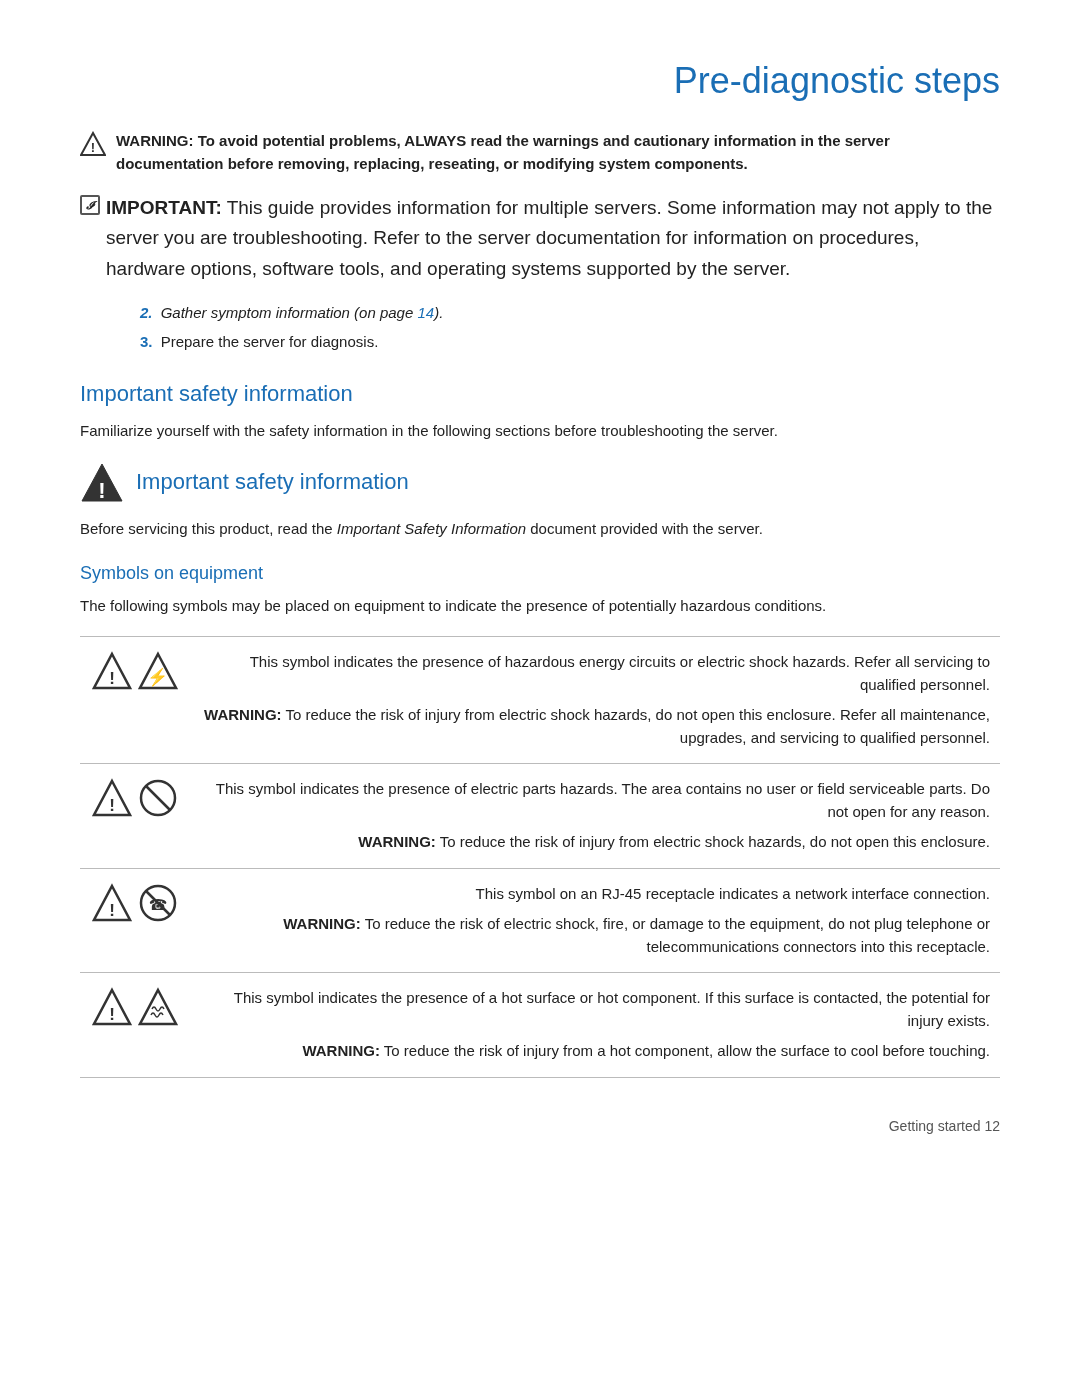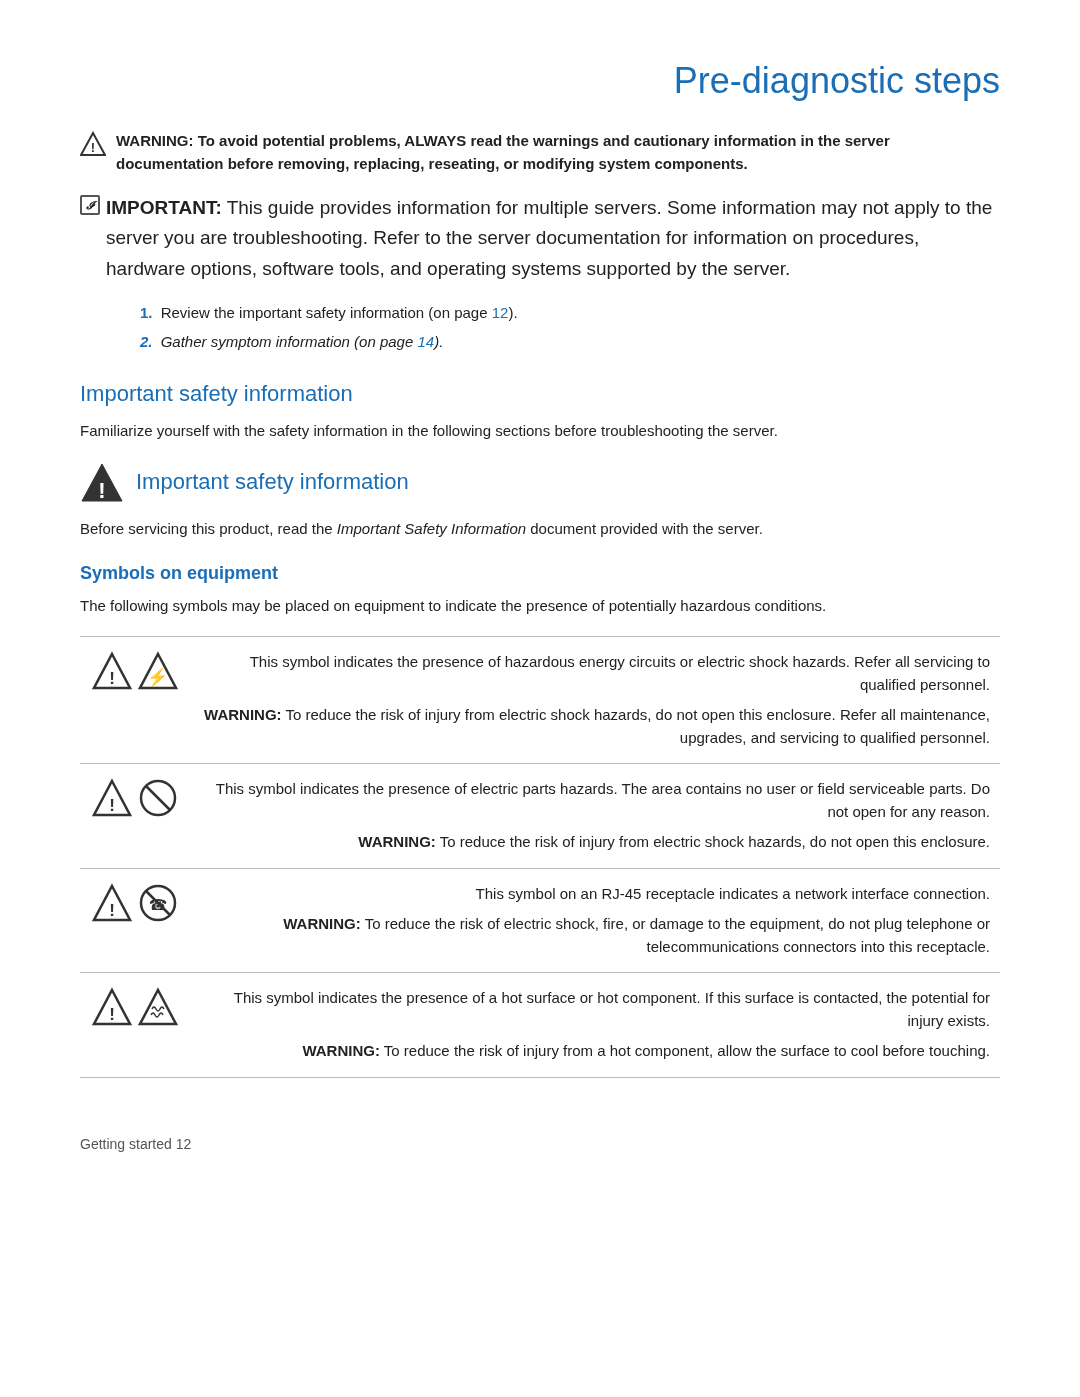--- a/index.html
+++ b/index.html
@@ -87,21 +87,21 @@
       margin-top: 0px;
     }
     h2.warning-section-title {
       font-size: 22px;
       font-weight: normal;
       color: #1a6eb5;
       margin-top: 8px;
     }
     h3.subsection-title {
       font-size: 18px;
-      font-weight: bold;
+      font-weight: normal;
       color: #1a6eb5;
       margin-top: 22px;
       margin-bottom: 10px;
     }
     .symbols-table {
       width: 100%;
       border-collapse: collapse;
       margin-top: 8px;
     }
     .symbols-table tr {
@@ -129,21 +129,22 @@
       align-items: center;
     }
     .desc-cell {
       font-size: 15px;
       line-height: 1.6;
     }
     .desc-cell .warn-label {
       font-weight: bold;
     }
     .footer-line {
-      margin-top: 58px;
+      margin-top: 40px;
+      text-align: right;
       font-size: 14px;
       color: #555;
     }
     .note-icon {
       display: inline-block;
       width: 20px;
       height: 20px;
       border: 2px solid #555;
       border-radius: 2px;
       font-size: 11px;
@@ -179,27 +180,27 @@
 </div>
 
 <div class="important-block">
   <span class="note-icon">𝓘</span>
   <span class="important-text">
     <strong>IMPORTANT:</strong><span> This guide provides information for multiple servers. Some information may not apply to the server you are troubleshooting. Refer to the server documentation for information on procedures, hardware options, software tools, and operating systems supported by the server.</span>
   </span>
 </div>
 
 <ol class="numbered-list" style="list-style:none; padding-left:0;">
-  <li>
-    <span style="font-weight:bold; margin-right:4px; color:#1a6eb5;">1.</span>
-    <span>Review the important safety information (on page </span><a class="link-blue" href="#">12</a><span>).</span>
-  </li>
   <li style="margin-top:6px;font-style:italic;">
     <span style="font-weight:bold; margin-right:4px; color:#1a6eb5;">2.</span>
     <span>Gather symptom information (on page </span><a class="link-blue" href="#">14</a><span>).</span>
+  </li>
+  <li style="margin-top:6px;">
+    <span style="font-weight:bold; margin-right:4px; color:#1a6eb5;">3.</span>
+    <span>Prepare the server for diagnosis.</span>
   </li>
 </ol>
 
 <h2 class="section-title">Important safety information</h2>
 <p class="section-para">Familiarize yourself with the safety information in the following sections before troubleshooting the server.</p>
 
 <div class="warning-heading-block">
   <span class="warning-triangle-big">
     <svg width="44" height="44" viewBox="0 0 44 44">
       <polygon points="22,3 42,40 2,40" fill="#333" stroke="#333" stroke-width="1"></polygon>

